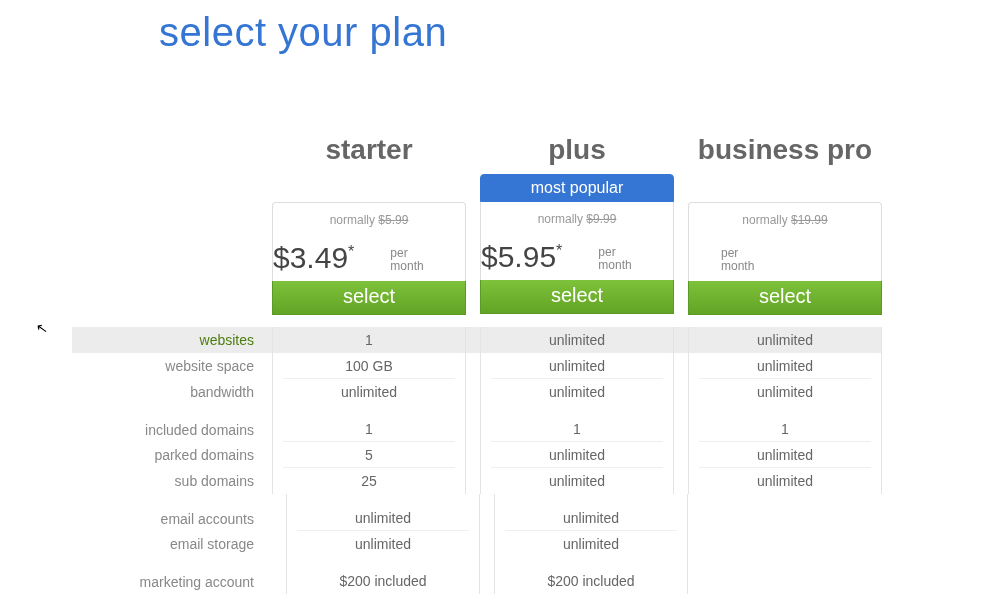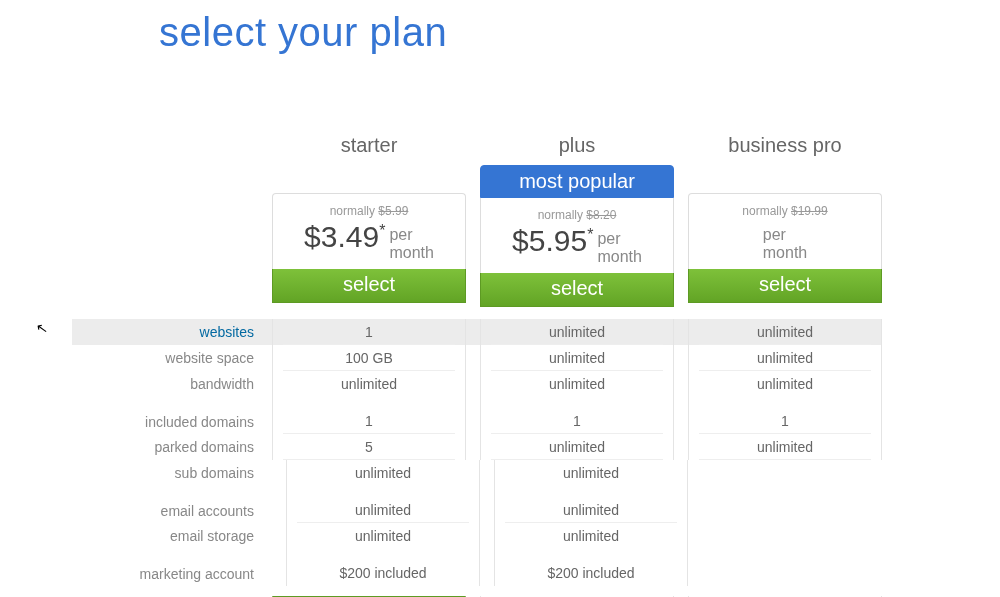--- a/index.html
+++ b/index.html
@@ -45,68 +45,69 @@
   }
   .plancol {
     width: 194px;
     text-align: center;
   }
   .gap {
     width: 14px;
   }
   
   .plan-name {
-    font-size: 20px;
-    font-weight: 400;
+    font-size: 28px;
+    font-weight: 700;
     color: #666;
     padding: 4px 0 8px 0;
   }
   
   .card-top {
     border: 1px solid #ddd;
     border-bottom: none;
     border-radius: 4px 4px 0 0;
     background: #fff;
     padding: 10px 0 8px 0;
   }
   .badge-bar {
     background: #3575d3;
     color: #fff;
-    font-size: 20px;
+    font-size: 16px;
     font-weight: 300;
     padding: 4px 0;
     border-radius: 4px 4px 0 0;
     border: 1px solid #3575d3;
   }
   .badge-bar + .card-top { border-top: none; border-radius: 0; }
   .normally {
     font-size: 12px;
     color: #999;
-    margin-bottom: 4px;
+    margin-bottom: 16px;
   }
   .normally .strike { text-decoration: line-through; }
   .price-line {
     display: flex;
     align-items: flex-start;
-    justify-content: center;
+    justify-content: flex-start;
     gap: 4px;
   }
   .price {
     font-size: 30px;
     font-weight: 300;
     color: #444;
     line-height: 1;
   }
   .asterisk { font-size: 16px; vertical-align: super; color:#444; }
   .per {
-    font-size: 16px;
+    font-size: 12px;
     line-height: 1.1;
     color: #888;
     text-align: left;
     padding-top: 4px;
+    margin-left: 32px;
   }
   .select-btn {
     background: #6fb42c;
     background: linear-gradient(#7ec13a, #62a425);
     color: #fff;
     font-size: 20px;
     font-weight: 300;
     padding: 4px 0 6px 0;
     cursor: pointer;
     border-left: 1px solid #5d9a23;
@@ -124,21 +125,21 @@
   .feature-cell::after {
     content: "";
     position: absolute;
     left: 10px; right: 10px; bottom: 0;
     border-bottom: 1px solid #eee;
   }
   .feature-cell.nb::after { display:none; }
   .feature-row.hl .feature-cell,
   .feature-row.hl .labelcol,
   .feature-row.hl .gap { background: #ececec; }
-  .feature-row.hl .labelcol { color:#0369a1; }
+  .feature-row.hl .labelcol { color:#4d7c0f; }
   .group-gap .feature-cell { padding-top: 16px; }
   .group-gap .labelcol { padding-top: 12px; }
   .bottom-btn {
     background: linear-gradient(#7ec13a, #62a425);
     color: #fff;
     font-size: 19px;
     font-weight: 300;
     padding: 4px 0 6px 0;
     cursor: pointer;
     border: 1px solid #5d9a23;
@@ -197,21 +198,21 @@
       </div>
       <div class="select-btn">select</div>
     </div>
 
     <div class="gap"></div>
 
     <div class="plancol">
       <div class="badge-bar">most popular</div>
       <div class="card-top">
         <div class="normally">
-          <span>normally</span> <span class="strike">$8.20</span>
+          <span>normally</span> <span class="strike">$9.99</span>
         </div>
         <div class="price-line">
           <span class="price"><span>$5.95</span><span class="asterisk">*</span></span>
           <span class="per"><span>per</span><br><span>month</span></span>
         </div>
       </div>
       <div class="select-btn">select</div>
     </div>
 
     <div class="gap"></div>
@@ -272,20 +273,21 @@
     <div class="labelcol">parked domains</div>
     <div class="plancol feature-cell">5</div>
     <div class="gap"></div>
     <div class="plancol feature-cell">unlimited</div>
     <div class="gap"></div>
     <div class="plancol feature-cell">unlimited</div>
   </div>
 
   <div class="row feature-row">
     <div class="labelcol">sub domains</div>
+    <div class="plancol feature-cell nb">25</div>
     <div class="gap"></div>
     <div class="plancol feature-cell nb">unlimited</div>
     <div class="gap"></div>
     <div class="plancol feature-cell nb">unlimited</div>
   </div>
 
   <div class="row feature-row group-gap">
     <div class="labelcol">email accounts</div>
     <div class="gap"></div>
     <div class="plancol feature-cell">unlimited</div>

